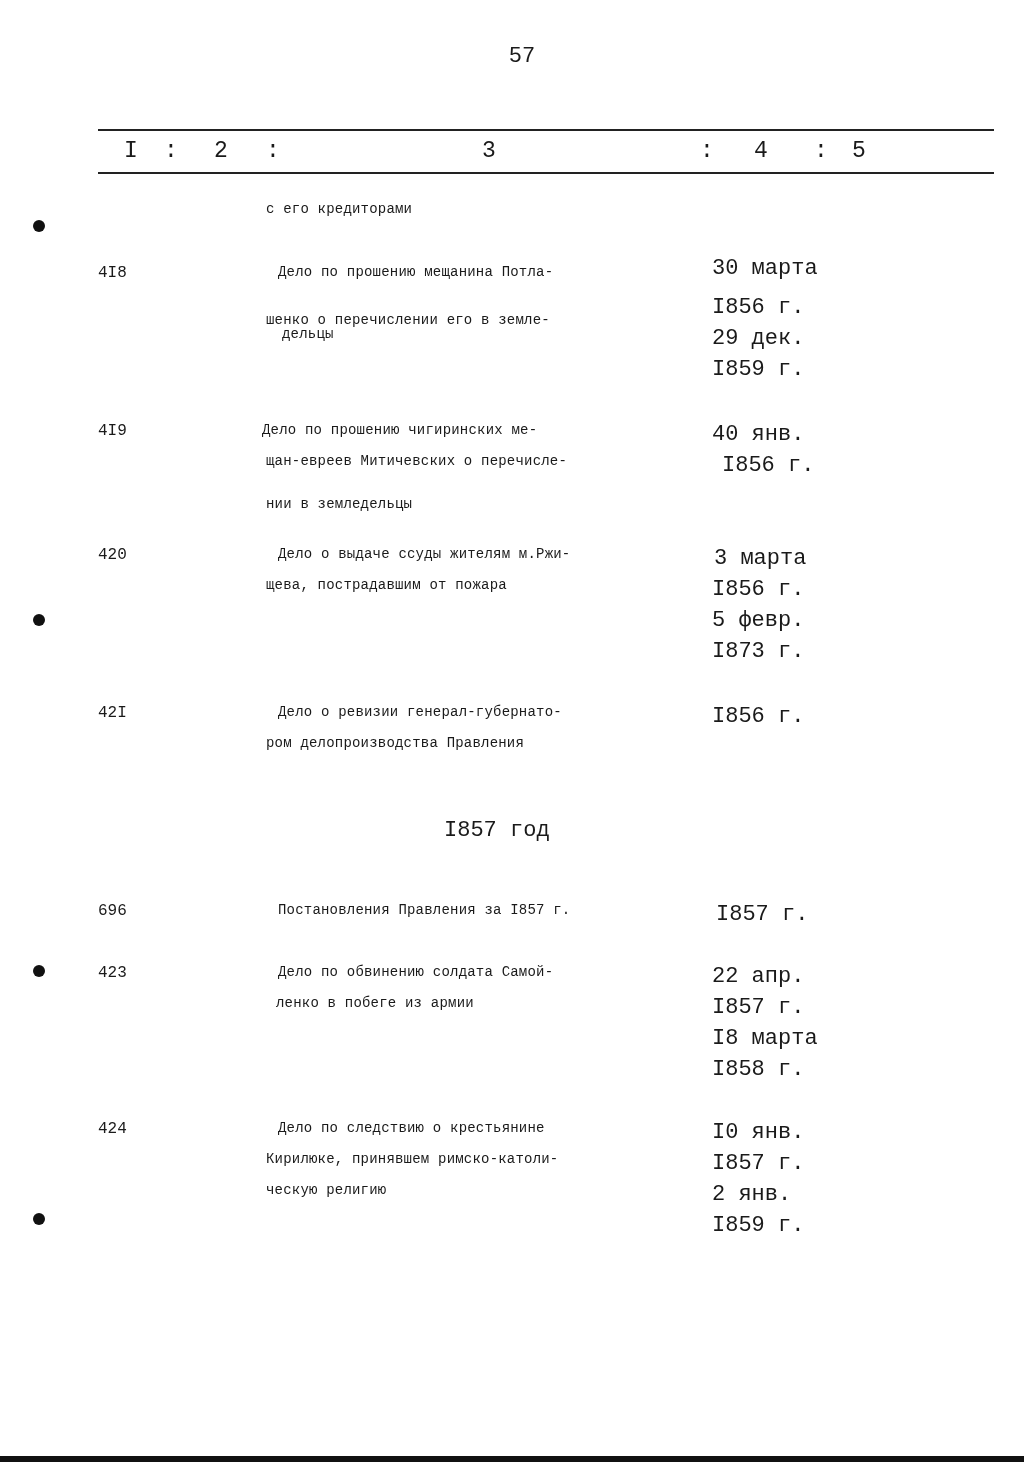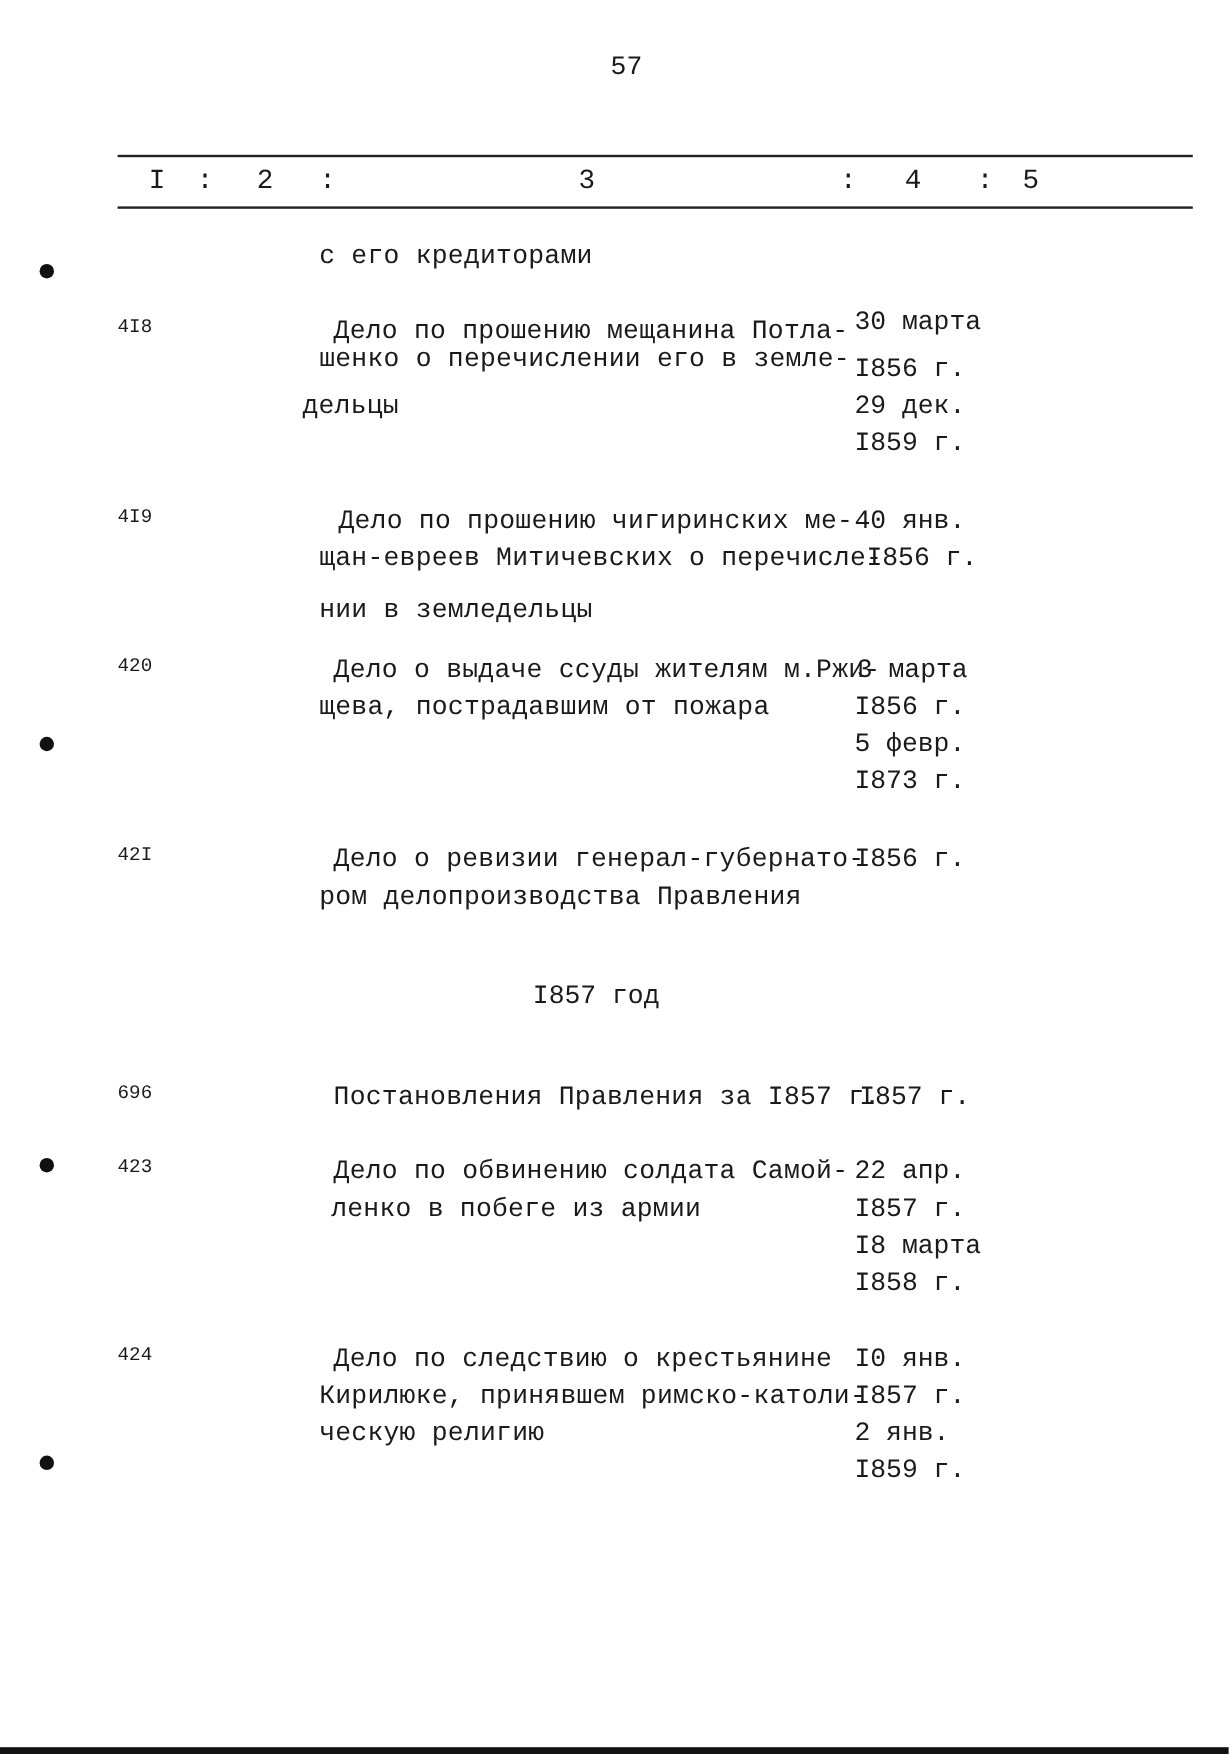--- a/index.html
+++ b/index.html
@@ -5,21 +5,21 @@
   html, body { margin: 0; padding: 0; }
   body {
     width: 1024px; height: 1462px; background: #ffffff; position: relative; overflow: hidden;
     font-family: "Liberation Mono", "DejaVu Sans Mono", monospace; color: #1a1a1a;
   }
   .page-number { position: absolute; top: 44px; left: 0; width: 1044px; text-align: center; font-size: 22px; }
   .rule { position: absolute; left: 98px; width: 896px; height: 2px; background: #222; }
   .rule.top { top: 129px; }
   .rule.bottom { top: 172px; }
   .col-head { position: absolute; top: 138px; font-size: 23px; }
-  .line { position: absolute; font-size: 22px; white-space: pre; letter-spacing: 0.2px; }
+  .line { position: absolute; font-size: 14px; white-space: pre; letter-spacing: 0.2px; }
   .num { position: absolute; left: 98px; font-size: 16px; }
   .date { position: absolute; left: 712px; font-size: 22px; white-space: pre; }
   .hole { position: absolute; left: 33px; width: 12px; height: 12px; border-radius: 50%; background: #111; }
   .bottom-edge { position: absolute; left: 0; bottom: 0; width: 1024px; height: 6px; background: #111; }
   .year-heading { position: absolute; top: 818px; left: 444px; font-size: 22px; }
 </style>
 </head>
 <body>
 
 <div class="page-number">57</div>
@@ -37,31 +37,31 @@
   <span class="col-head" style="left:852px">5</span>
   <span class="col-head" style="left:896px"></span>
 </div>
 <div class="rule bottom"></div>
 
 <div class="line" style="top:201px; left:266px">с его кредиторами</div>
 
 <div>
   <div class="num" style="top:264px">4I8</div>
   <div class="line" style="top:264px; left:278px">Дело по прошению мещанина Потла-</div>
-  <div class="line" style="top:287px; left:266px">шенко о перечислении его в земле-</div>
-  <div class="line" style="top:326px; left:252px">дельцы</div>
+  <div class="line" style="top:312px; left:266px">шенко о перечислении его в земле-</div>
+  <div class="line" style="top:326px; left:282px">дельцы</div>
   <div class="date" style="top:256px">30 марта</div>
   <div class="date" style="top:295px">I856 г.</div>
   <div class="date" style="top:326px">29 дек.</div>
   <div class="date" style="top:357px">I859 г.</div>
 </div>
 
 <div>
   <div class="num" style="top:422px">4I9</div>
-  <div class="line" style="top:422px; left:282px">Дело по прошению чигиринских ме-</div>
+  <div class="line" style="top:422px; left:262px">Дело по прошению чигиринских ме-</div>
   <div class="line" style="top:453px; left:266px">щан-евреев Митичевских о перечисле-</div>
   <div class="line" style="top:496px; left:266px">нии в земледельцы</div>
   <div class="date" style="top:422px">40 янв.</div>
   <div class="date" style="top:453px; left:722px">I856 г.</div>
 </div>
 
 <div>
   <div class="num" style="top:546px">420</div>
   <div class="line" style="top:546px; left:278px">Дело о выдаче ссуды жителям м.Ржи-</div>
   <div class="line" style="top:577px; left:266px">щева, пострадавшим от пожара</div>

